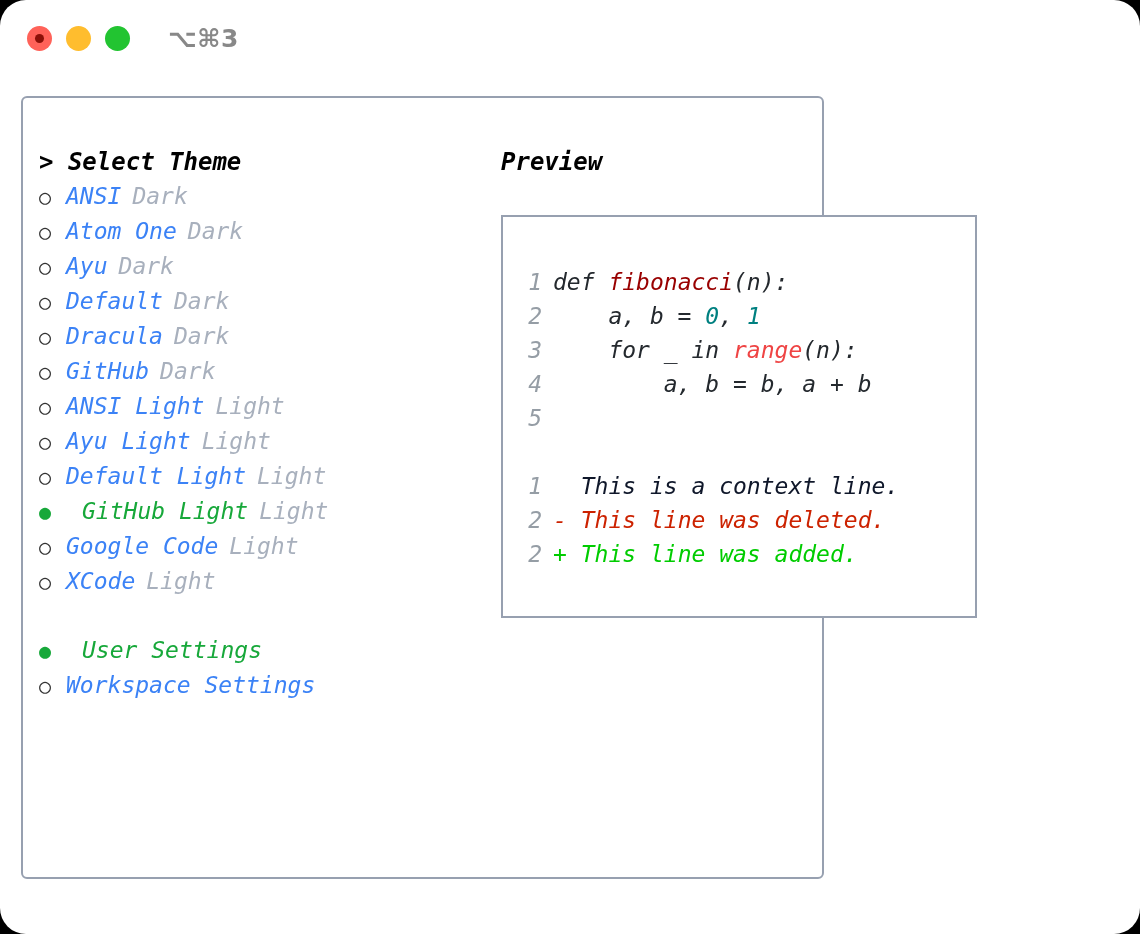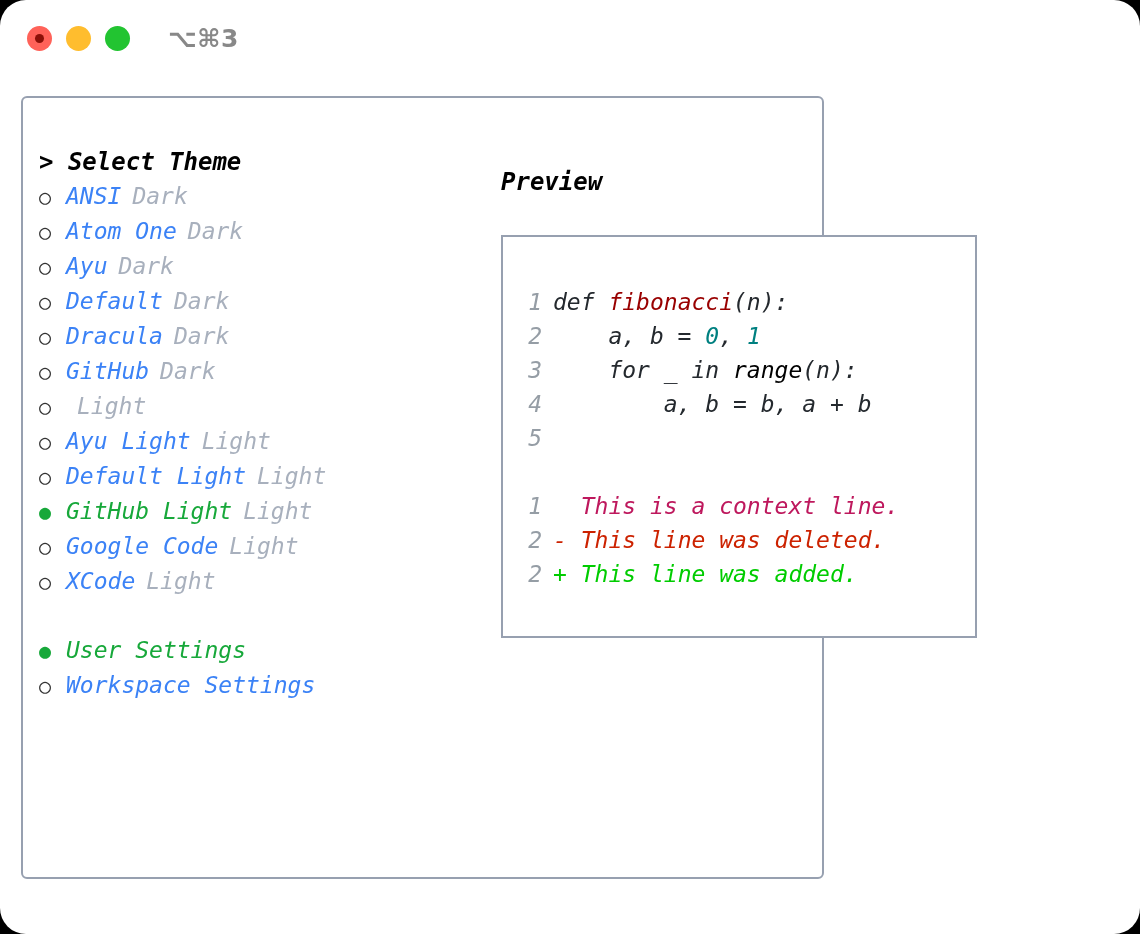--- a/index.html
+++ b/index.html
@@ -107,21 +107,21 @@
   }
   .marker {
     display: inline-block;
     width: 27px;
     flex: 0 0 27px;
     font-size: 20px;
     color: #333333;
   }
   .marker.sel { color: #17a83a; }
   .opt-name { color: #3b82f6; }
-  .opt-row.selected .opt-name { color: #17a83a; }
+  .opt-row.selected .opt-name { color: #17a83a; margin-left: 16px; }
   .opt-badge {
     color: #a8b0bd;
     padding-left: 11px;
   }
 
   .applyto-title {
     font-size: 23px;
     color: #111111;
     line-height: 34px;
     padding-left: 27px;
@@ -136,21 +136,20 @@
     line-height: 34px;
     width: 400px;
   }
 
   
   .right-col {
     position: absolute;
     left: 478px;
     top: 47px;
     width: 490px;
-    margin-top: 20px;
   }
   .preview-title {
     font-size: 24px;
     font-weight: bold;
     color: #000000;
     line-height: 34px;
   }
   .preview-box {
     margin-top: 36px;
     width: 476px;
@@ -173,25 +172,25 @@
     text-align: right;
     color: #959da5;
     padding-right: 11px;
   }
   .code-text { color: #24292e; }
   .blank-line { height: 34px; }
 
   
   .tok-fn     { color: #990000; }
   .tok-num    { color: #008080; }
-  .tok-builtin{ color: #000000; }
+  .tok-builtin{ color: #ef4444; }
   .tok-plain  { color: #24292e; }
 
   
-  .diff-ctx { color: #be185d; }
+  .diff-ctx { color: #0f172a; }
   .diff-del { color: #cc2200; }
   .diff-add { color: #00cc00; }
 </style>
 </head>
 <body>
 
 <div class="window">
 
   <div class="titlebar">
     <div class="traffic">
@@ -208,21 +207,21 @@
 
       <div class="section-title">&gt; Select Theme</div>
 
       <div id="theme-list">
           <div class="opt-row"><span class="marker">○</span><span class="opt-name">ANSI</span><span class="opt-badge">Dark</span></div>
           <div class="opt-row"><span class="marker">○</span><span class="opt-name">Atom One</span><span class="opt-badge">Dark</span></div>
           <div class="opt-row"><span class="marker">○</span><span class="opt-name">Ayu</span><span class="opt-badge">Dark</span></div>
           <div class="opt-row"><span class="marker">○</span><span class="opt-name">Default</span><span class="opt-badge">Dark</span></div>
           <div class="opt-row"><span class="marker">○</span><span class="opt-name">Dracula</span><span class="opt-badge">Dark</span></div>
           <div class="opt-row"><span class="marker">○</span><span class="opt-name">GitHub</span><span class="opt-badge">Dark</span></div>
-          <div class="opt-row"><span class="marker">○</span><span class="opt-badge">Light</span></div>
+          <div class="opt-row"><span class="marker">○</span><span class="opt-name">ANSI Light</span><span class="opt-badge">Light</span></div>
           <div class="opt-row"><span class="marker">○</span><span class="opt-name">Ayu Light</span><span class="opt-badge">Light</span></div>
           <div class="opt-row"><span class="marker">○</span><span class="opt-name">Default Light</span><span class="opt-badge">Light</span></div>
           <div class="opt-row selected"><span class="marker sel">●</span><span class="opt-name">GitHub Light</span><span class="opt-badge">Light</span></div>
           <div class="opt-row"><span class="marker">○</span><span class="opt-name">Google Code</span><span class="opt-badge">Light</span></div>
           <div class="opt-row"><span class="marker">○</span><span class="opt-name">XCode</span><span class="opt-badge">Light</span></div>
         </div>
 
       <div class="spacer-row"></div>
 
 

